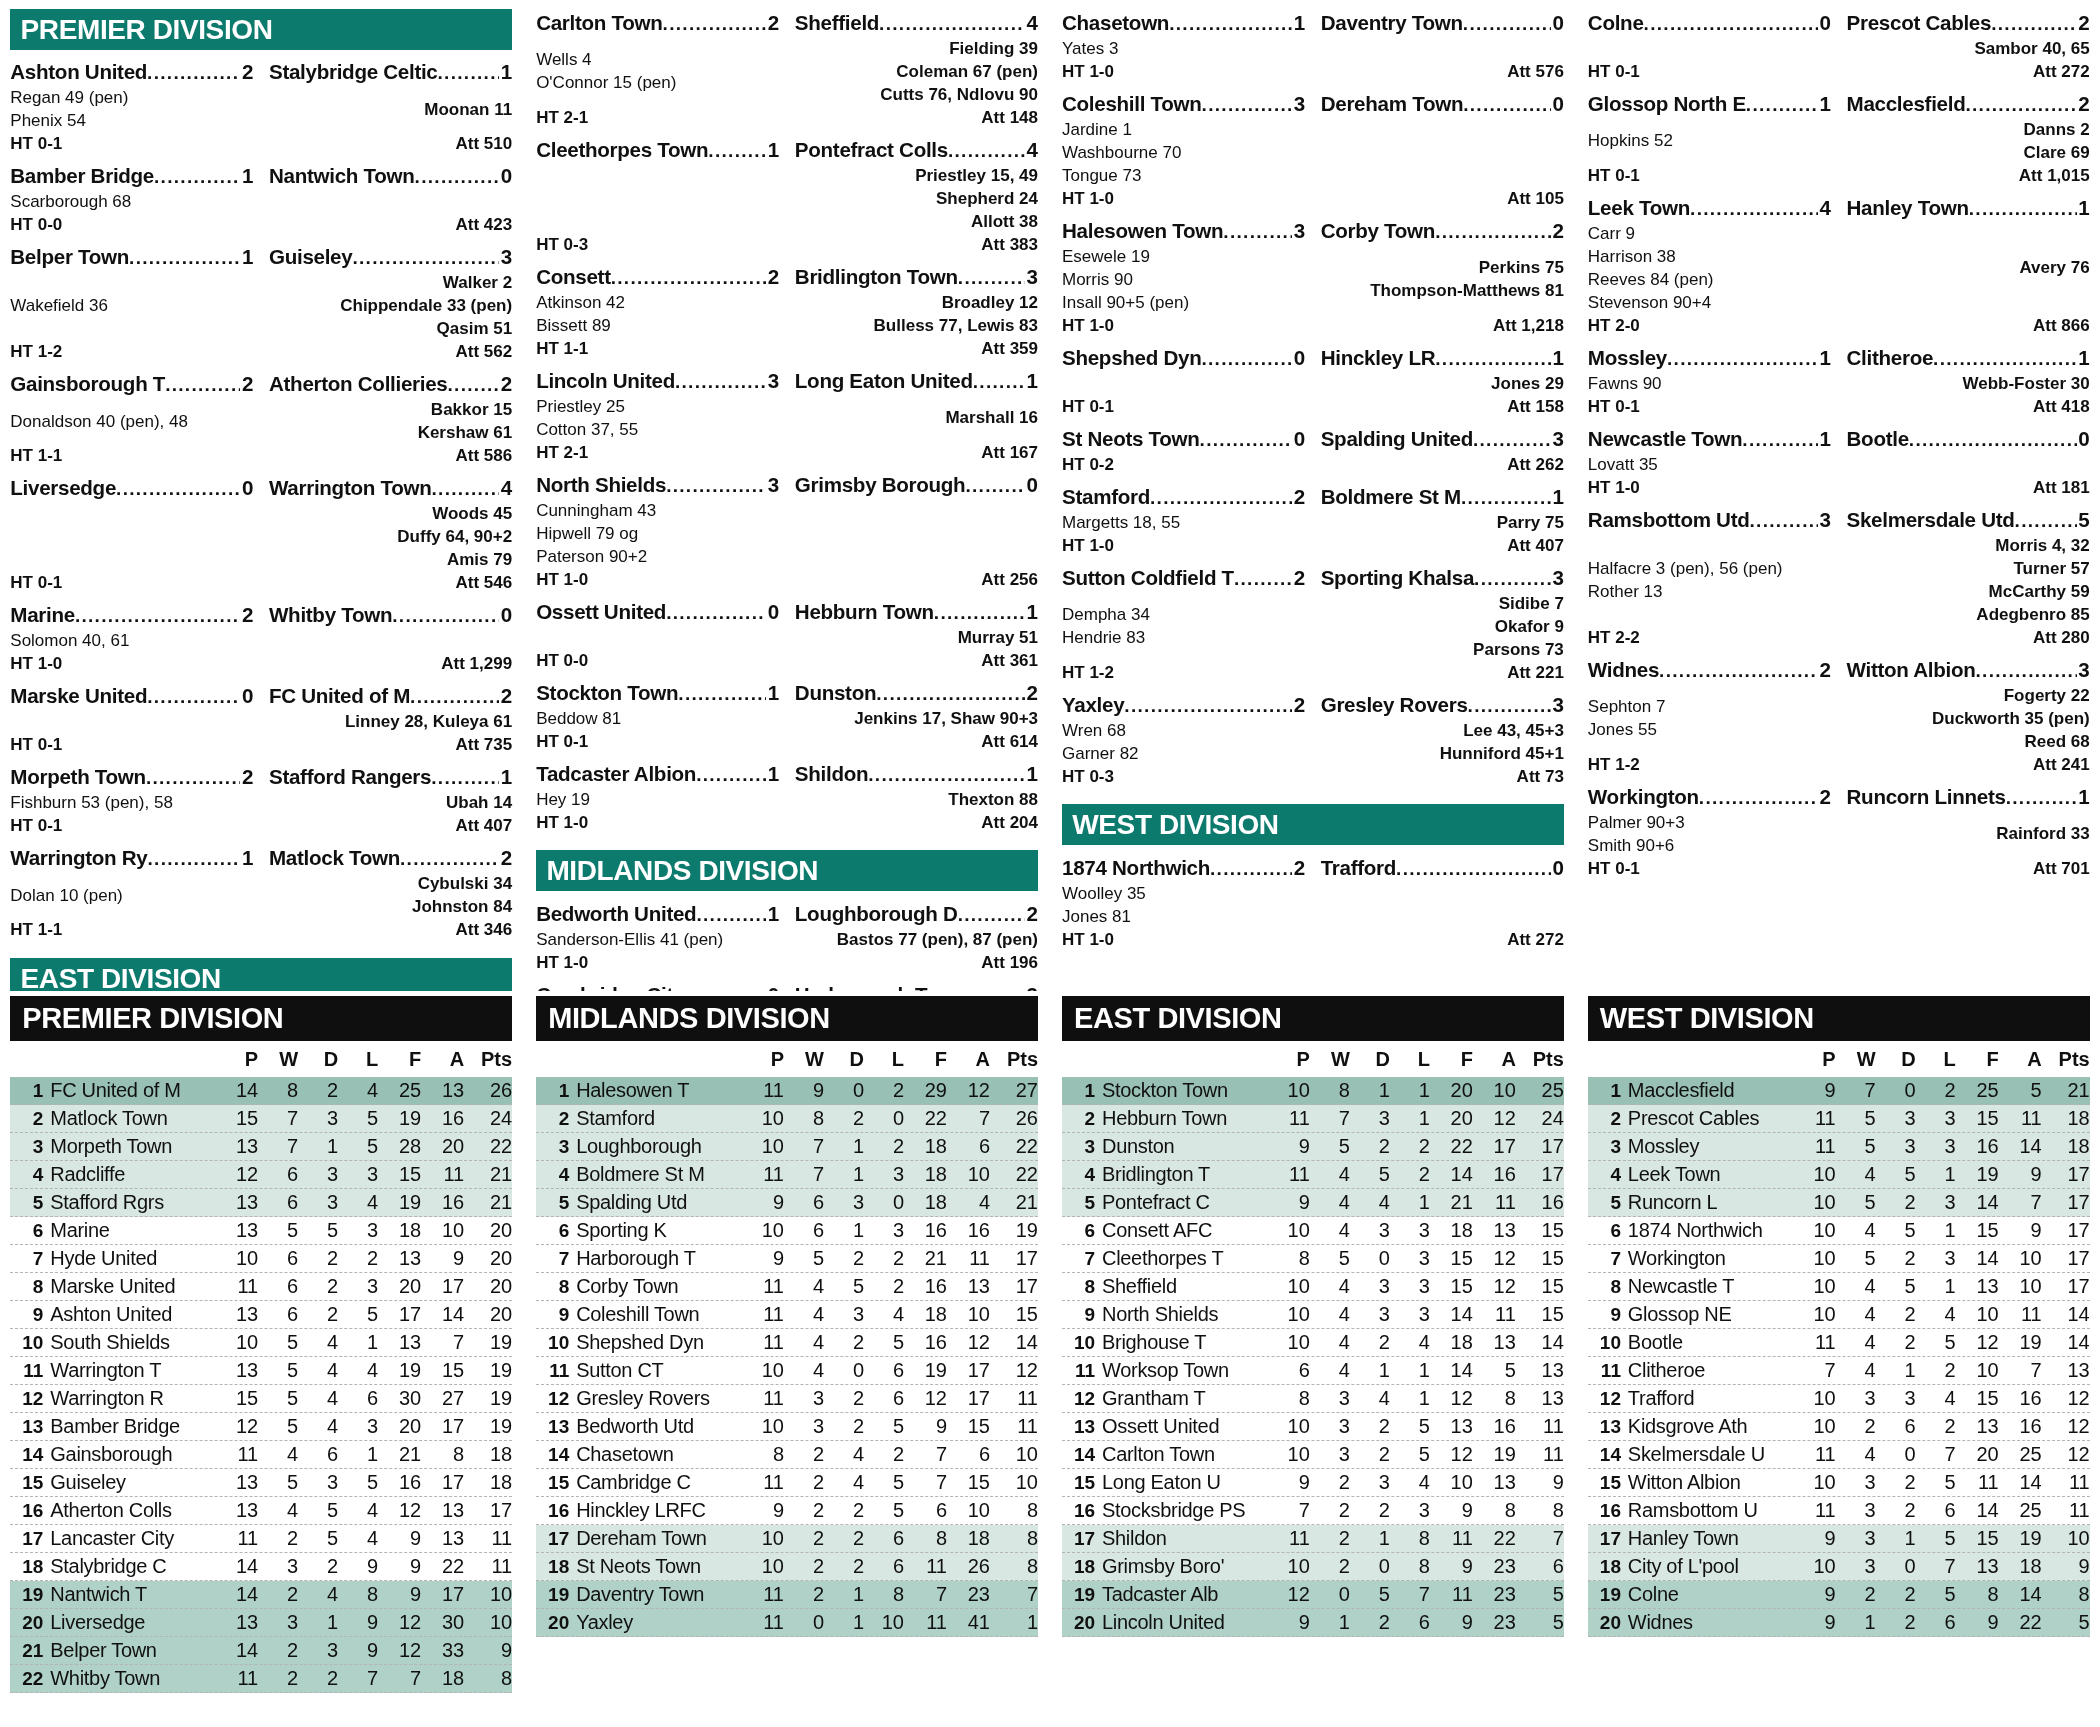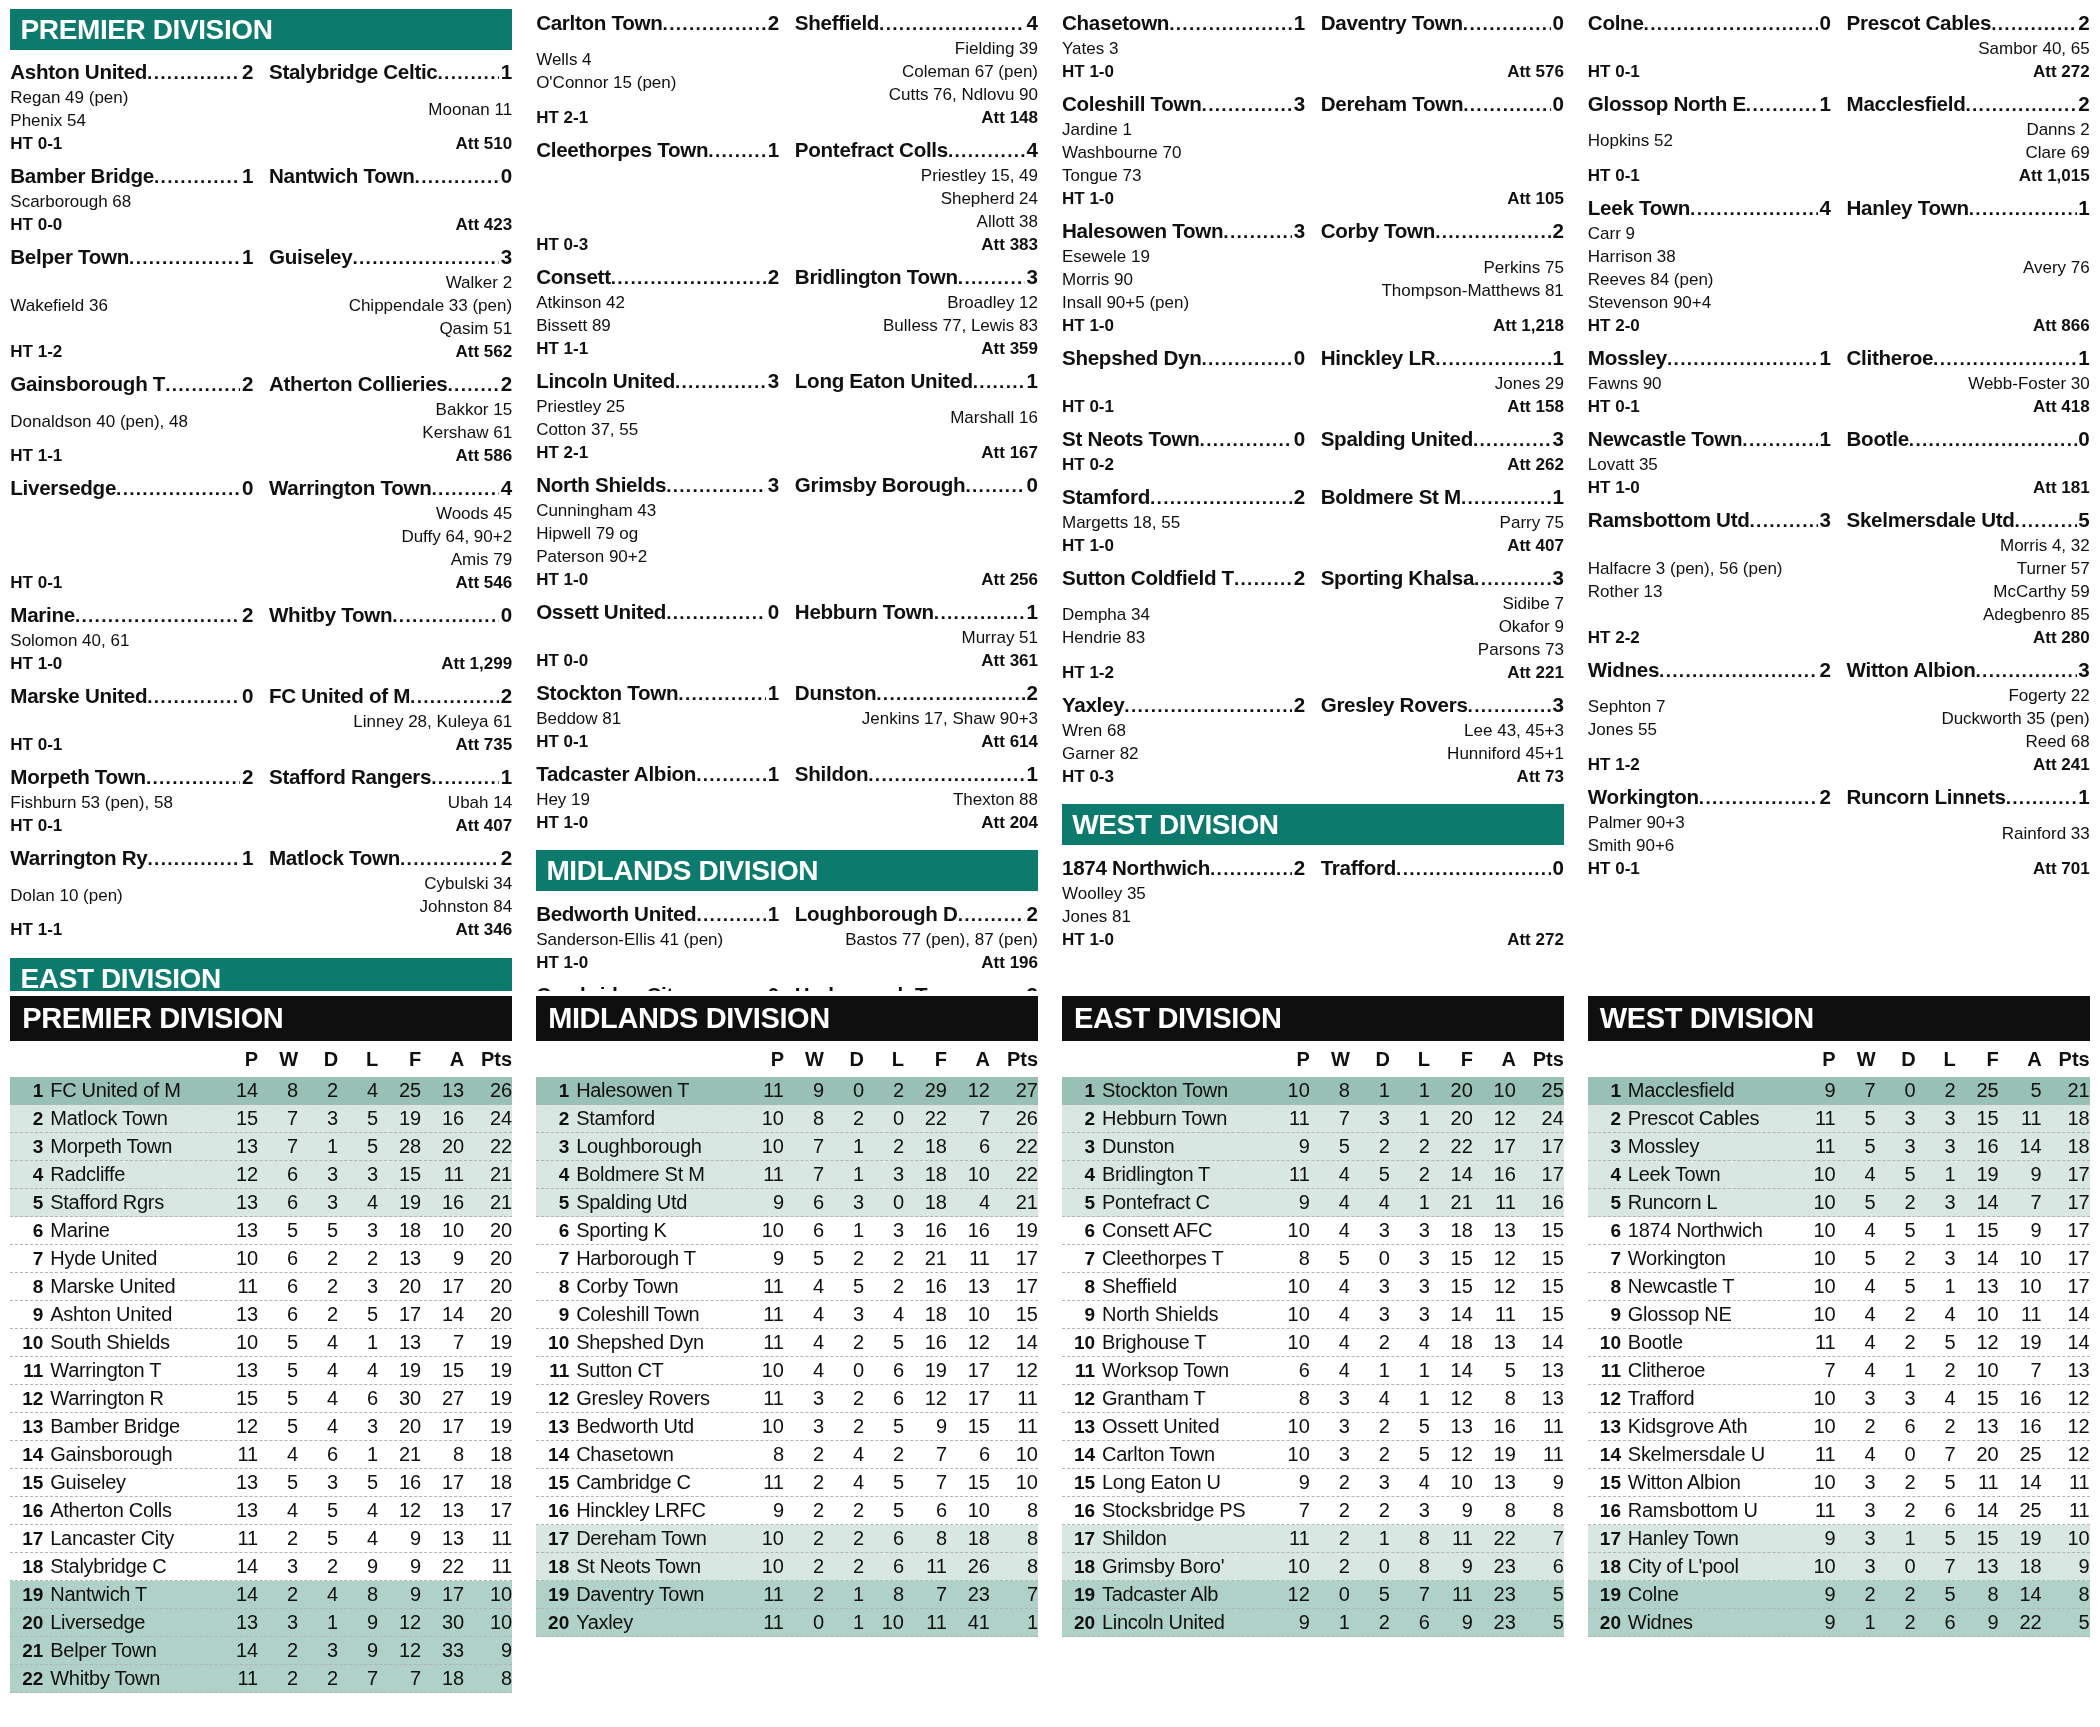--- a/index.html
+++ b/index.html
@@ -19,21 +19,21 @@
   }
   .rcol > .sec-head:first-child{margin-top:0;}
   .match{margin-bottom:6px;}
   .teams{display:flex;gap:15.5px;}
   .side{flex:1 1 0;display:flex;align-items:baseline;min-width:0;font-weight:700;font-size:20.6px;line-height:27px;}
   .tname{white-space:nowrap;letter-spacing:-0.3px;}
   .dots{flex:1;min-width:5.2px;overflow:hidden;white-space:nowrap;letter-spacing:1.3px;font-size:19px;}
   .score{padding-left:1.7px;}
   .scorers{display:flex;gap:15.5px;font-size:17px;line-height:23px;align-items:center;}
   .hsc{flex:1 1 0;min-width:0;}
-  .asc{flex:1 1 0;min-width:0;text-align:right;}
+  .asc{flex:1 1 0;min-width:0;text-align:right;font-weight:bold;}
   .meta{display:flex;justify-content:space-between;font-weight:700;font-size:17px;line-height:24px;}
   .tables-grid{
     display:grid;grid-template-columns:repeat(4,1fr);column-gap:24px;
     padding:0 10.3px;box-sizing:border-box;margin-top:5.2px;
   }
   .ltable{min-width:0;}
   .tbl-title{
     background:#0f0f0f;color:#fff;font-weight:700;font-size:29px;line-height:45px;
     height:45px;padding:0 12px;letter-spacing:-0.4px;white-space:nowrap;overflow:hidden;
   }

